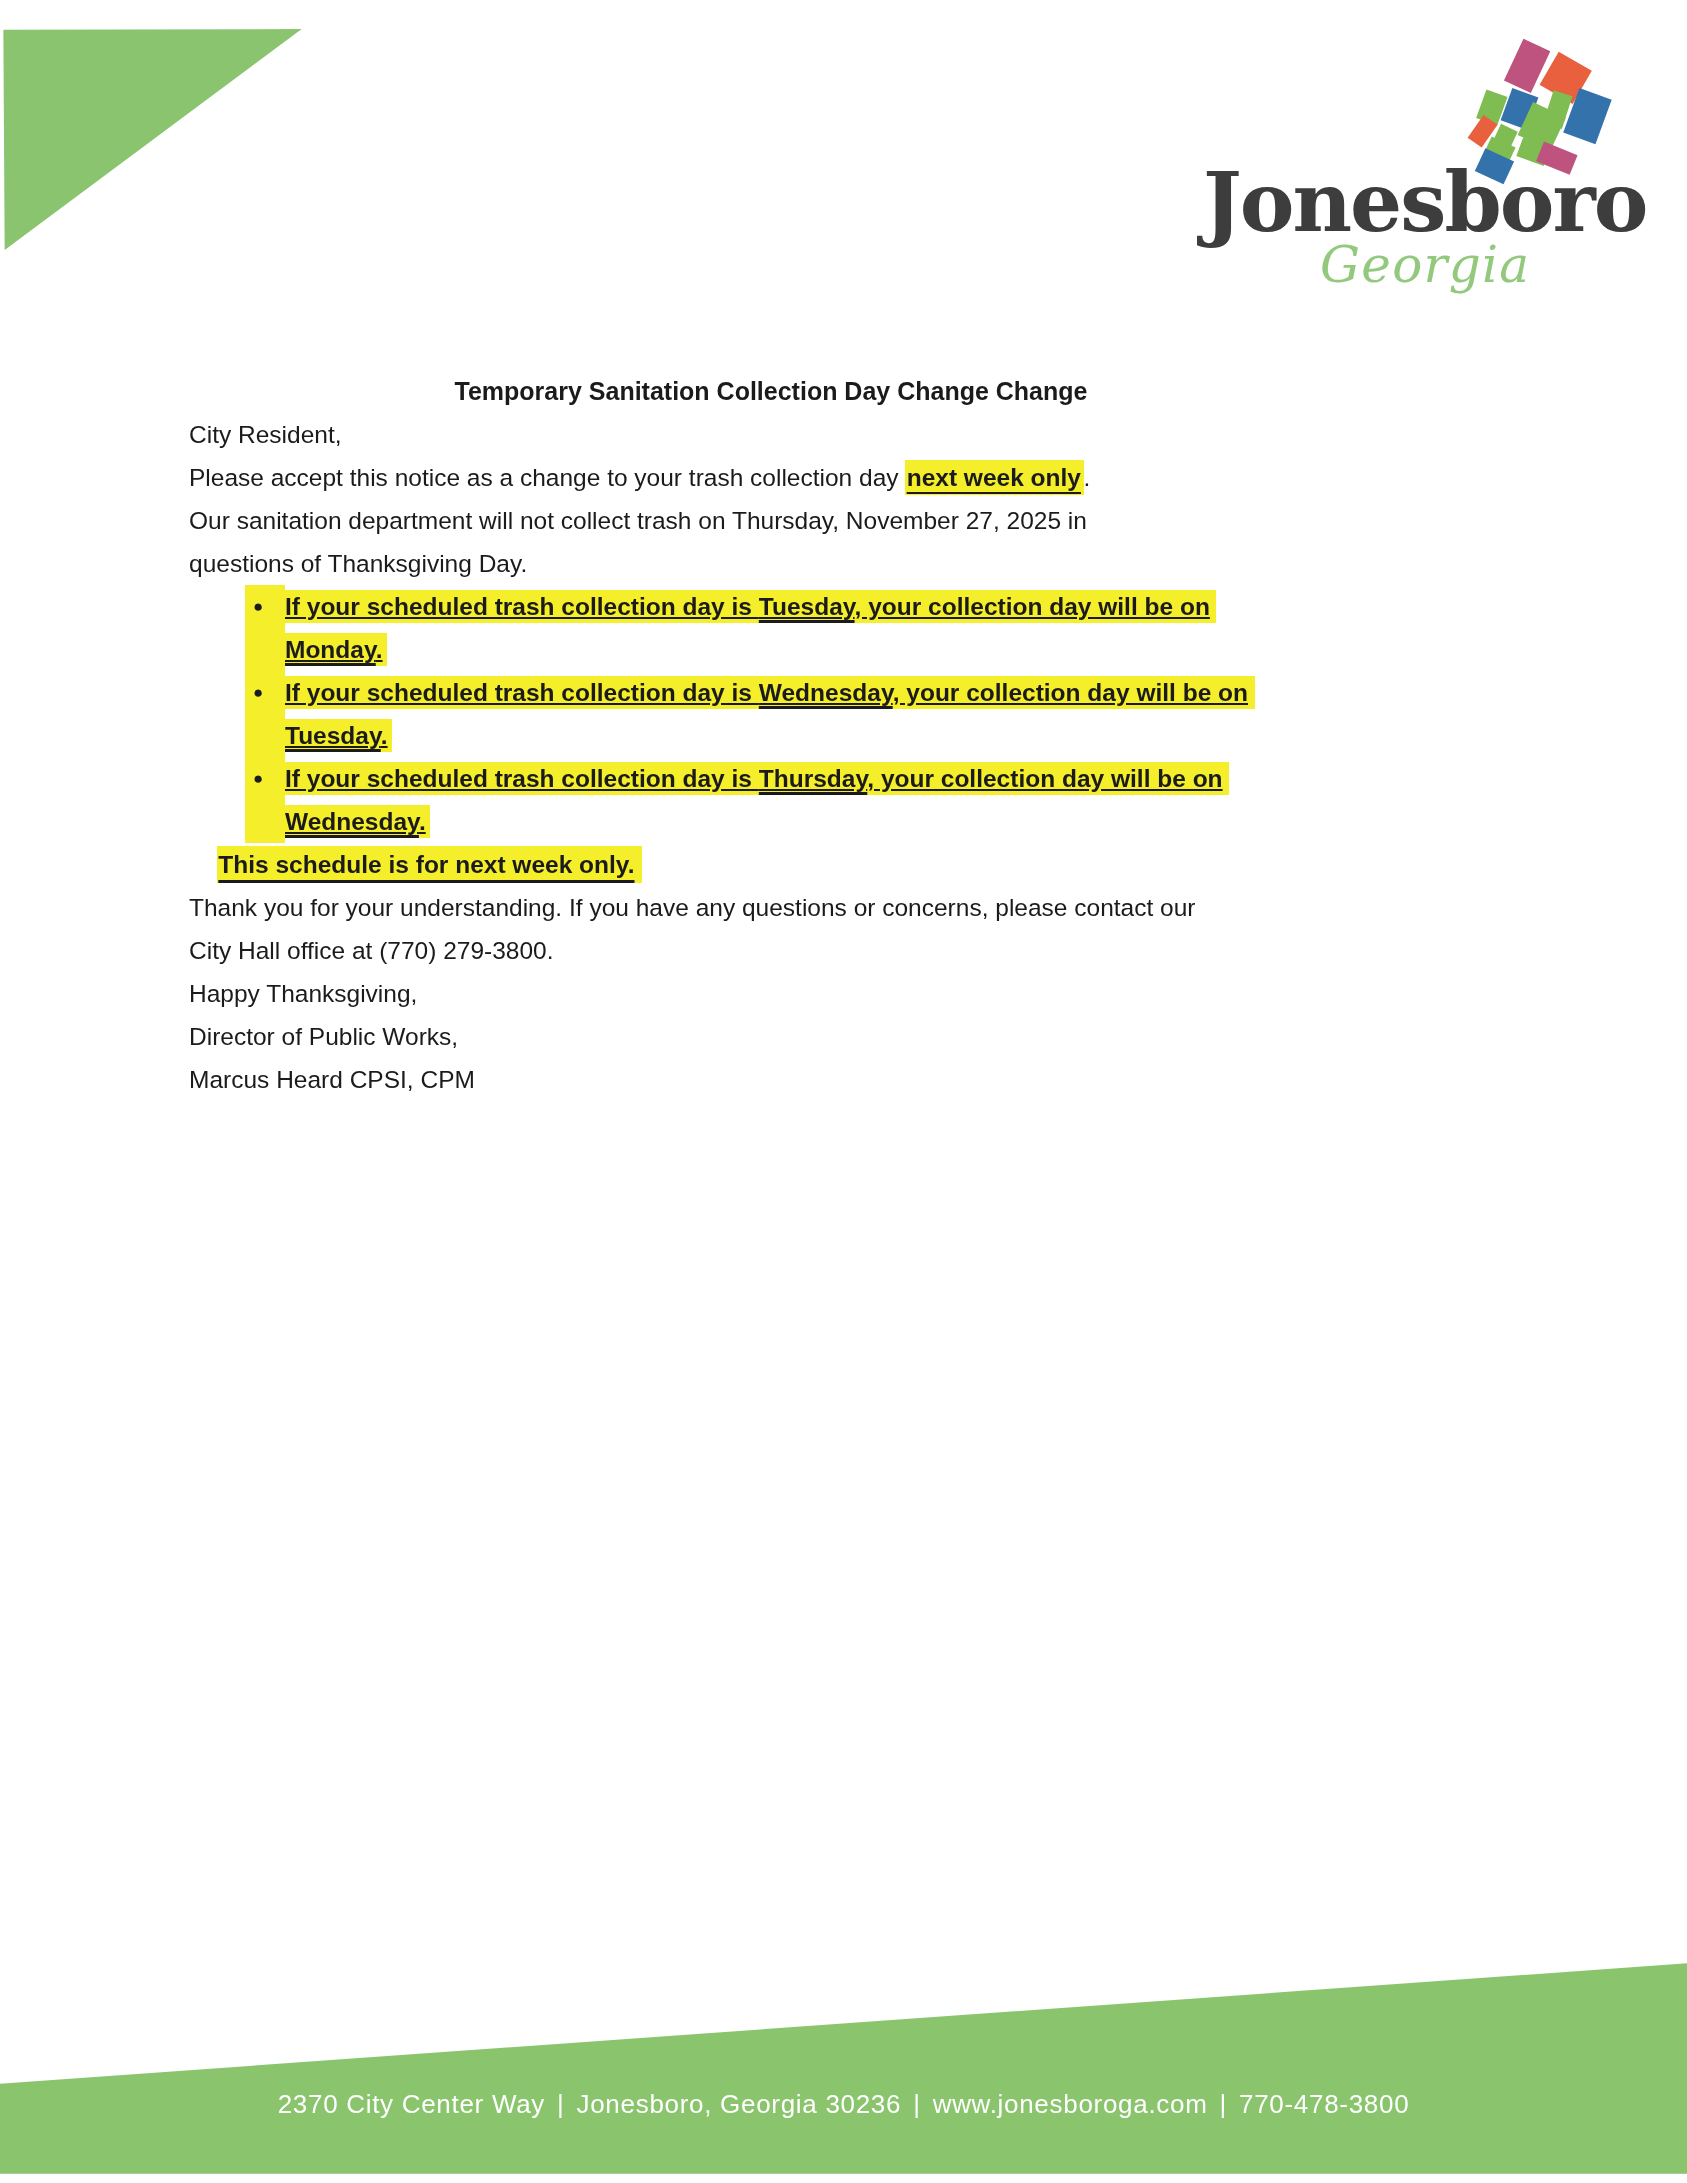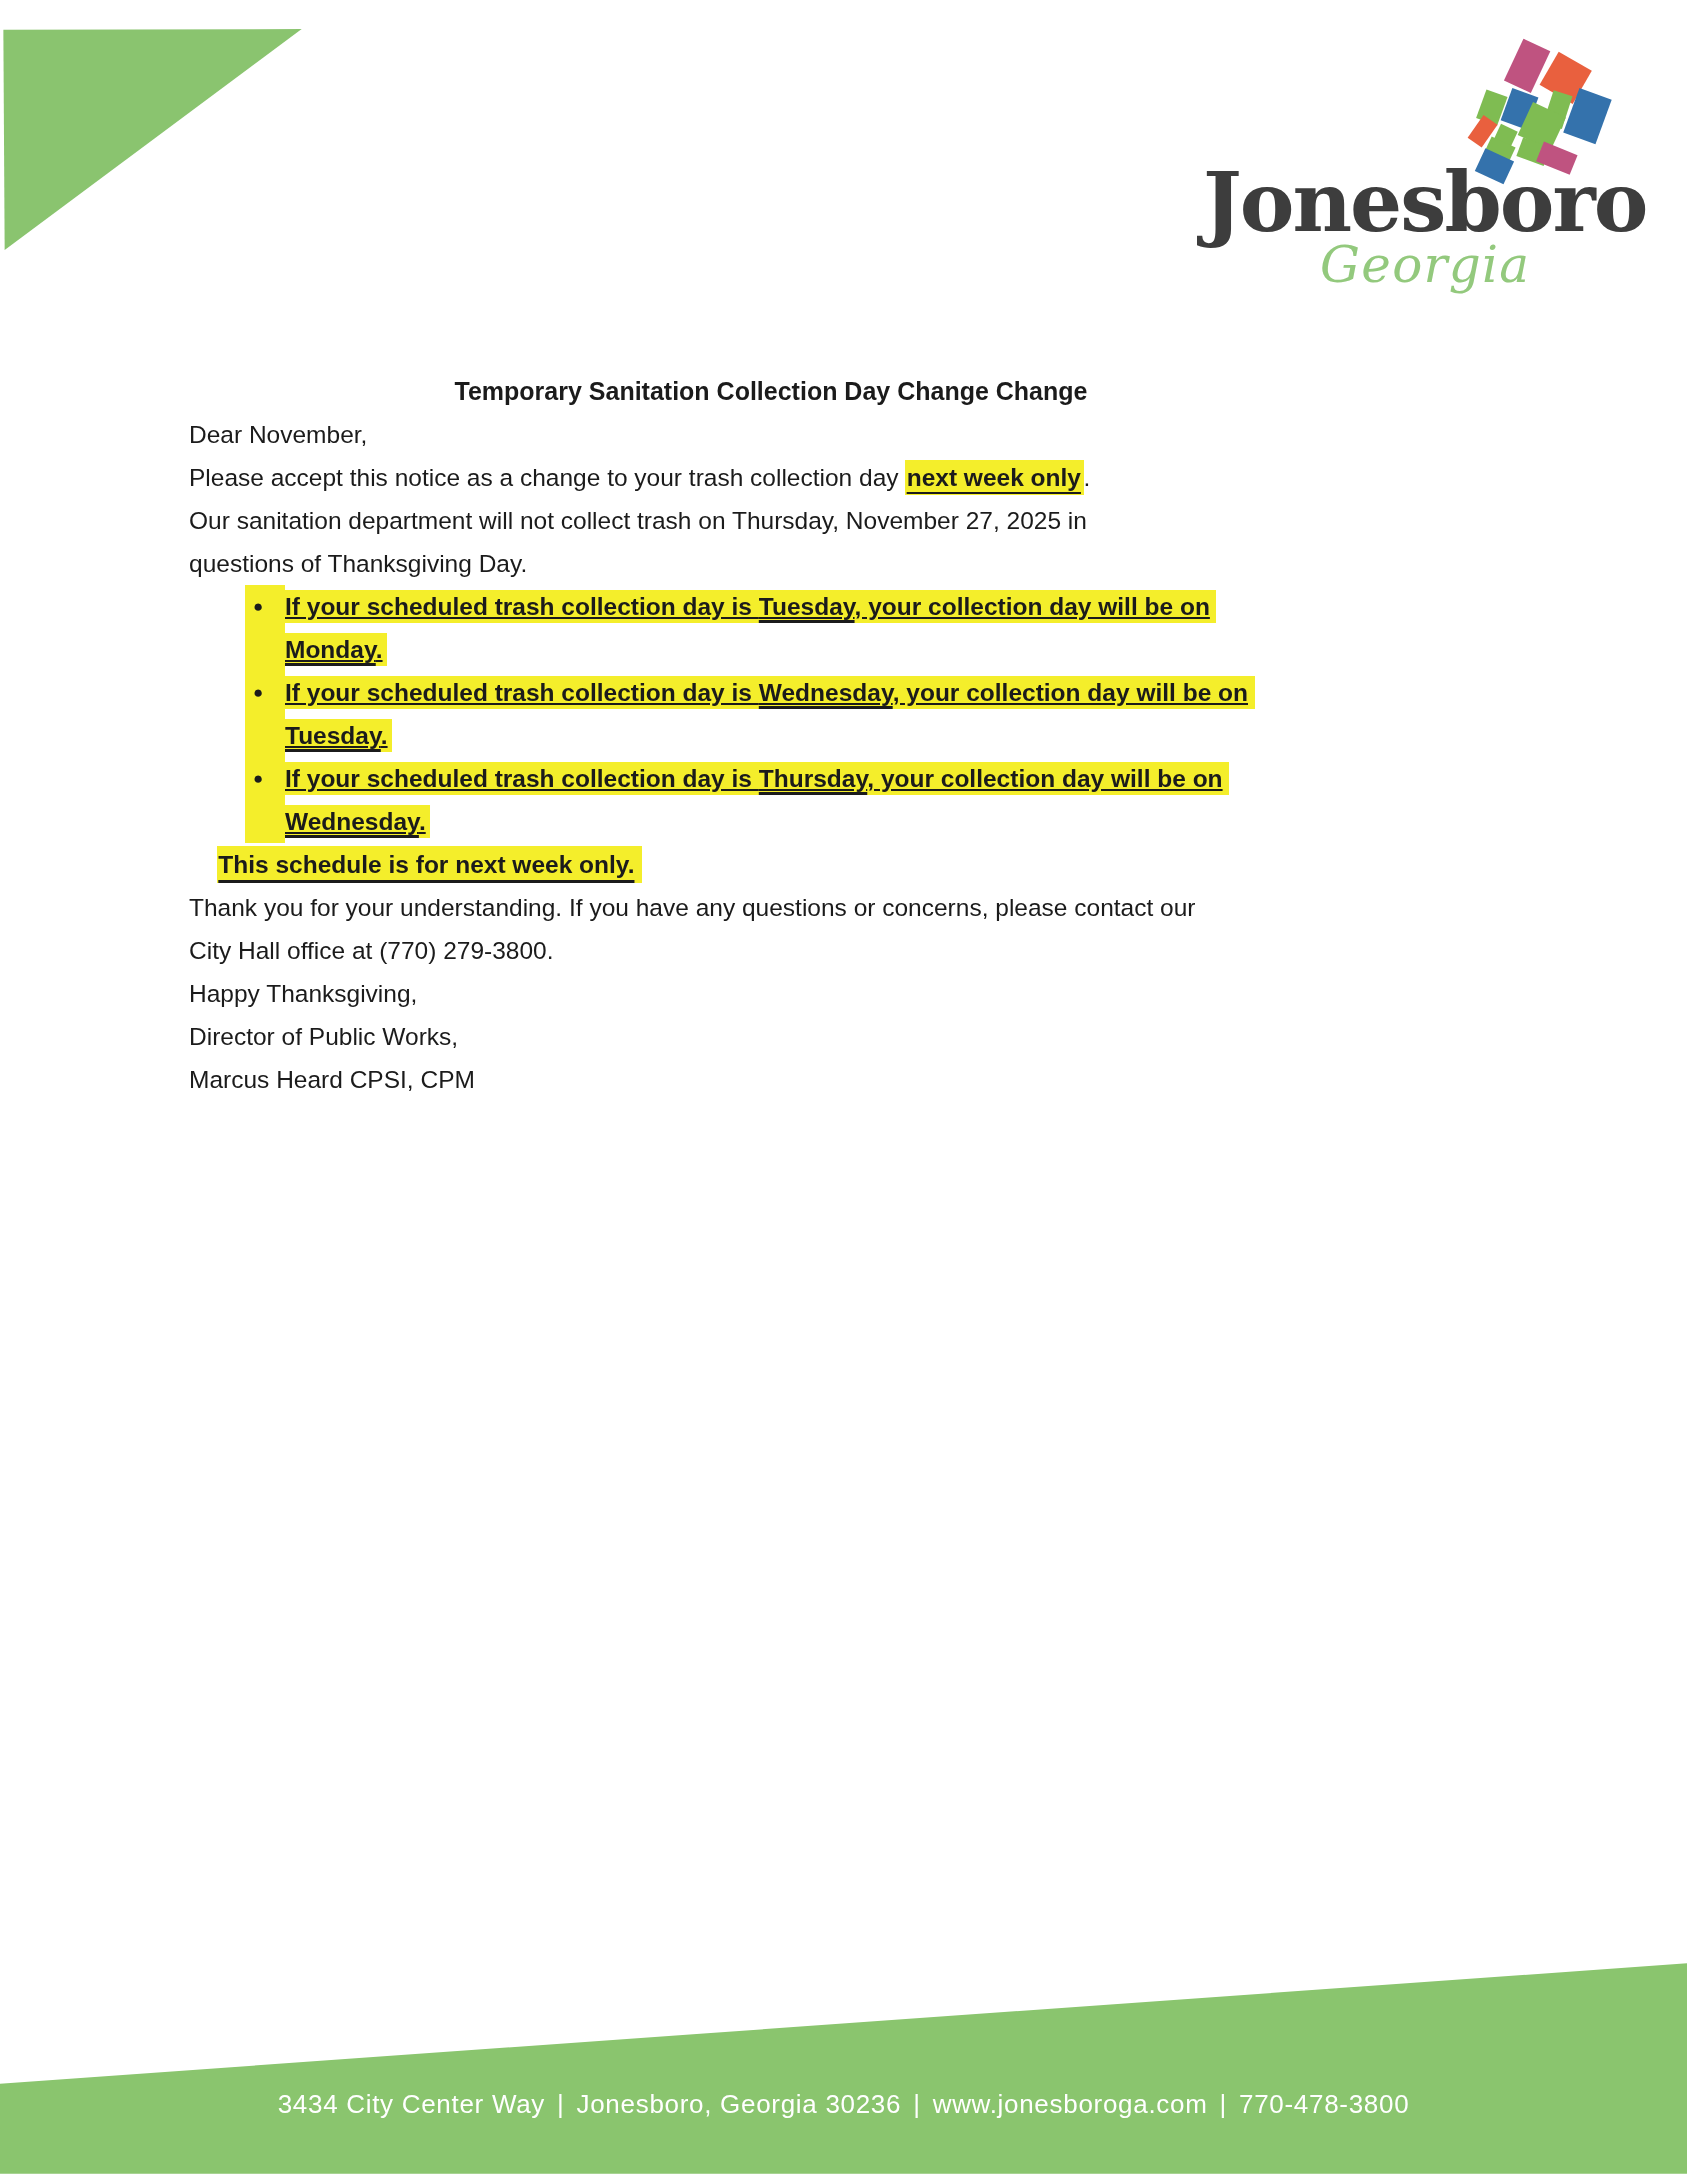--- a/index.html
+++ b/index.html
@@ -87,21 +87,21 @@
       <rect x="2325" y="224" width="55" height="32" fill="var(--tile-pink)" transform="rotate(22 2353 240)"></rect>
     </svg>
     <div class="logo-city">Jonesboro</div>
     <div class="logo-state">Georgia</div>
   </div>
 
   <div class="content">
 
     <p class="title">Temporary Sanitation Collection Day Change Change</p>
 
-    <p class="salutation">Dear November,</p>
+    <p class="salutation">City Resident,</p>
 
     <p class="intro"><span>Please accept this notice as a change to your trash collection day </span><span class="hl intro-hl">next week only</span><span>.</span></p>
 
     <p class="announcement"><span>Our sanitation department will not collect trash on Thursday, November 27, 2025 in</span><br><span>questions of Thanksgiving Day.</span></p>
 
     <div class="bullets">
 
       <div class="bullet-item">
         <div class="marker">●</div>
         <div><span class="hl b-line1"><span>If your scheduled trash collection day is </span><span class="u-day">Tuesday</span><span>, your collection day will be on</span></span><br><span class="hl b-line2"><span class="u-day">Monday</span><span>.</span></span></div>
@@ -127,17 +127,17 @@
 
     <p class="signature"><span>Director of Public Works,</span><br><span>Marcus Heard CPSI, CPM</span></p>
 
   </div>
 
   <svg class="footer-band" viewBox="0 0 2550 340" preserveAspectRatio="none" xmlns="http://www.w3.org/2000/svg">
     <polygon points="0,190 2550,8 2550,326 0,326" fill="var(--footer-green)"></polygon>
   </svg>
 
   <div class="footer-text">
-    <span>3434 City Center Way</span><span class="sep">|</span><span>Jonesboro, Georgia 30236</span><span class="sep">|</span><span>www.jonesboroga.com</span><span class="sep">|</span><span>770-478-3800</span>
+    <span>2370 City Center Way</span><span class="sep">|</span><span>Jonesboro, Georgia 30236</span><span class="sep">|</span><span>www.jonesboroga.com</span><span class="sep">|</span><span>770-478-3800</span>
   </div>
 
 </div>
 
 
 </body></html>

